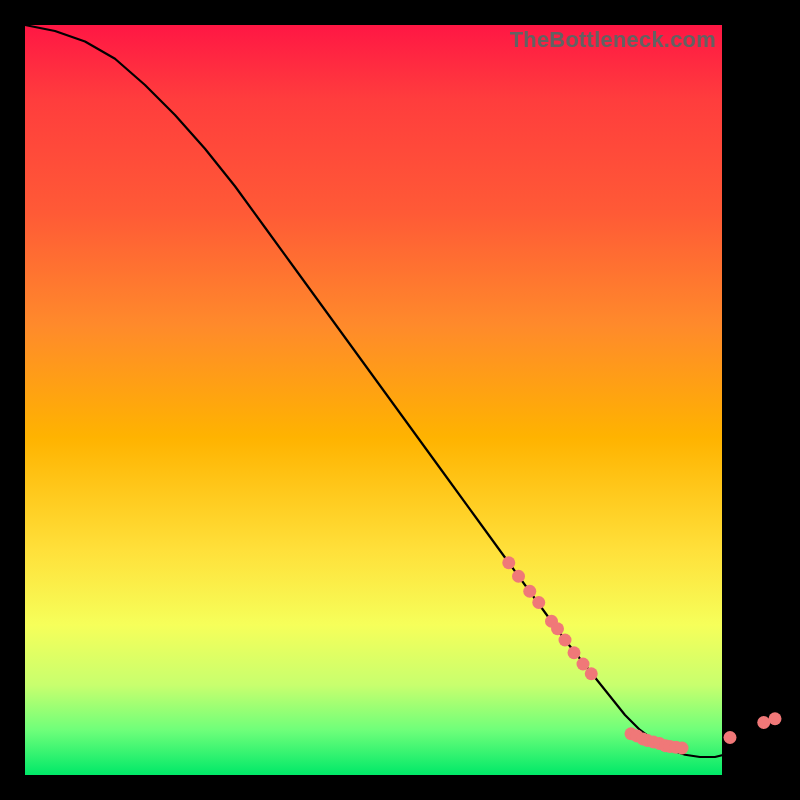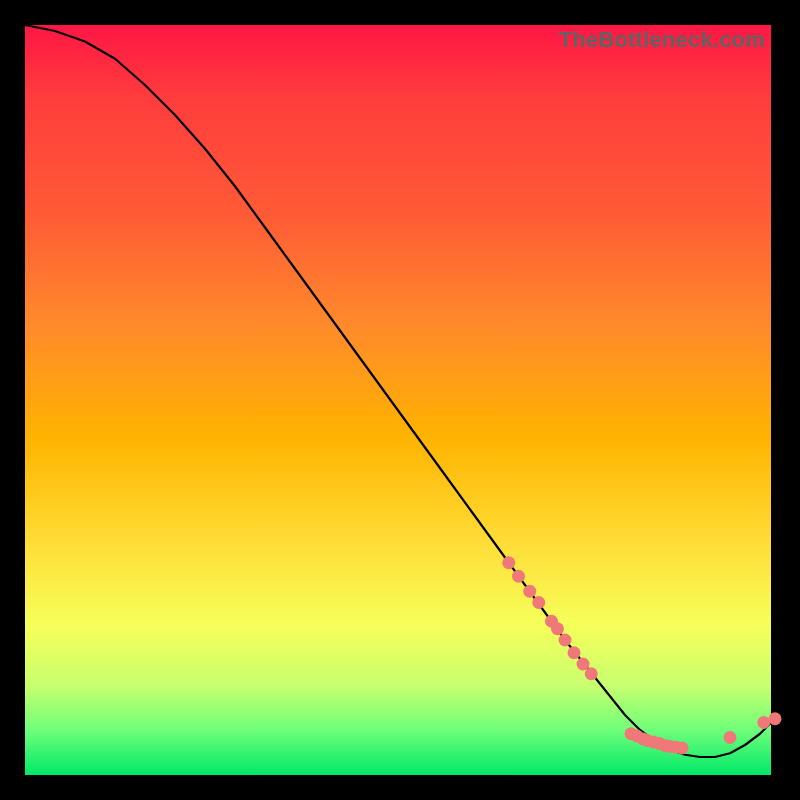--- a/index.html
+++ b/index.html
@@ -14,36 +14,37 @@
   .stage {
     position: relative;
     width: 800px;
     height: 800px;
     background: #000;
   }
   .plot {
     position: absolute;
     left: 25px;
     top: 25px;
-    width: 746px;
+    width: 653px;
     height: 750px;
     
     background: linear-gradient(
       to bottom,
       #ff1744 0%,
       #ff3d3d 10%,
       #ff5a36 25%,
       #ff8a2b 40%,
       #ffb300 55%,
       #ffe03a 70%,
       #f6ff5a 80%,
       #c8ff6e 88%,
       #6fff7a 94%,
       #00e868 100%
     );
+    padding-left: 44px;
   }
   .watermark {
     position: absolute;
     top: 2px;
     right: 6px;
     font-size: 22px;
     font-weight: 600;
     color: #626262;
     letter-spacing: 0.2px;
     pointer-events: none;

